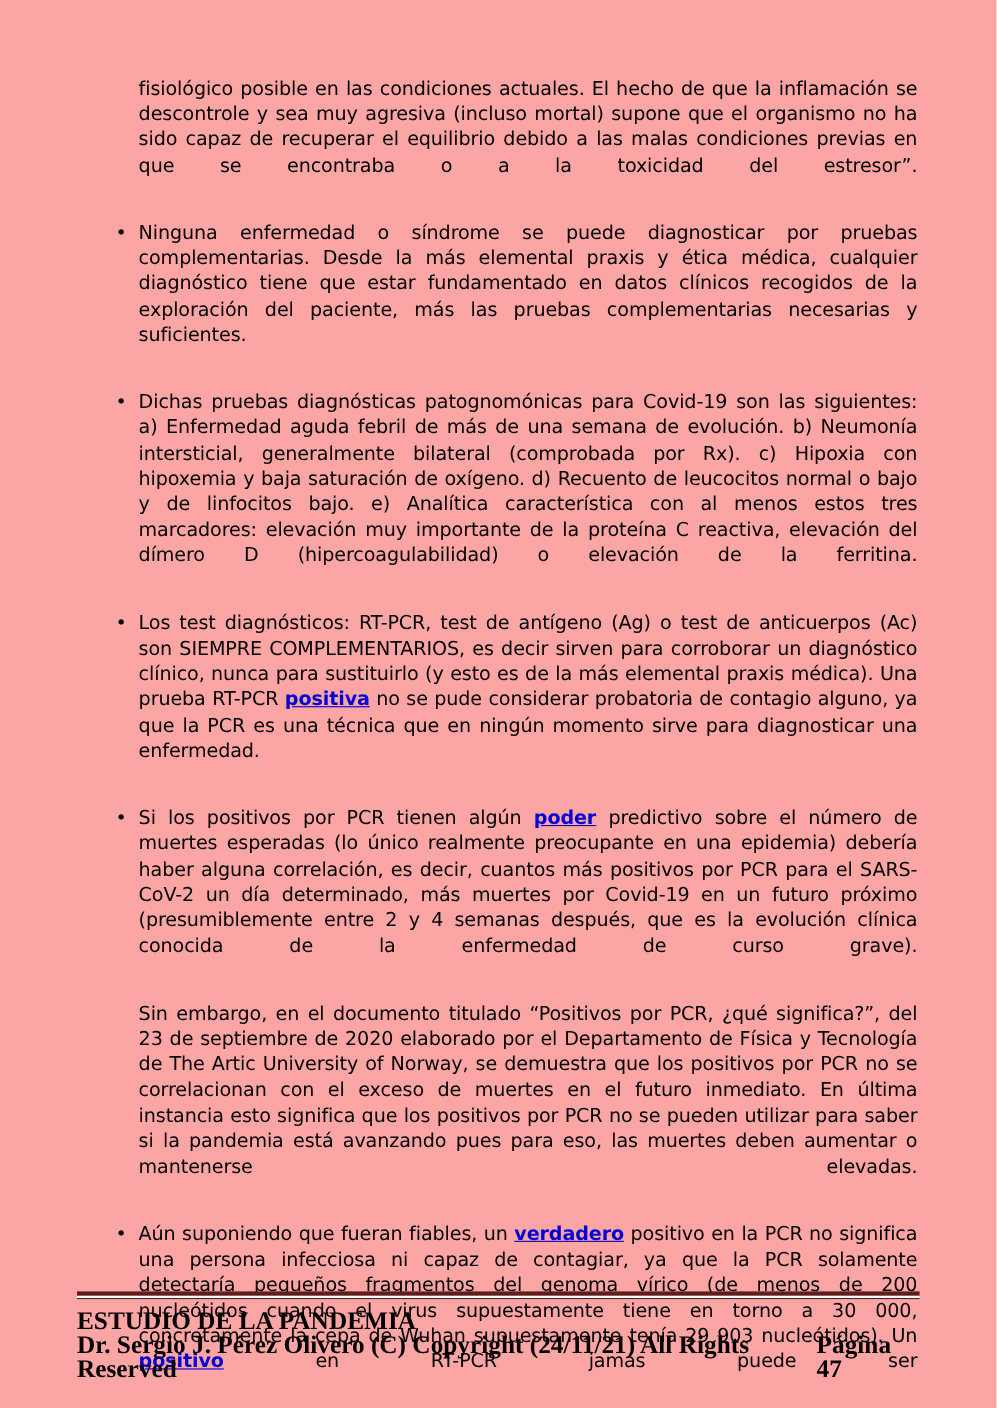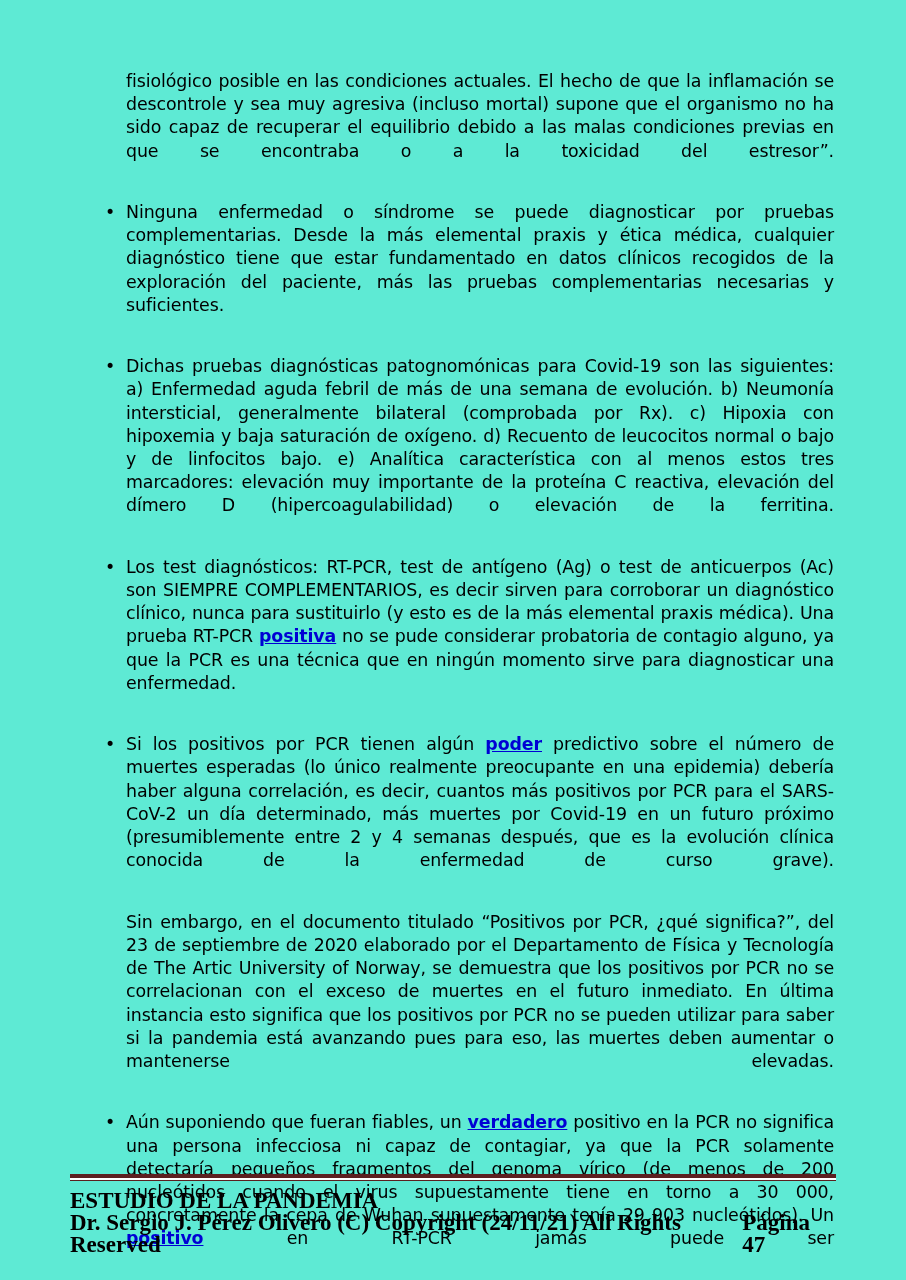--- a/index.html
+++ b/index.html
@@ -4,21 +4,21 @@
 <style>
   html, body {
     margin: 0;
     padding: 0;
     background: #ffffff;
   }
   .page {
     position: relative;
     width: 906px;
     height: 1280px;
-    background: #5eead4;
+    background: #fca5a5;
     overflow: hidden;
     font-family: "DejaVu Sans", sans-serif;
   }
 
   
   .content {
     position: absolute;
     left: 126px;
     top: 70px;
     width: 708px;

